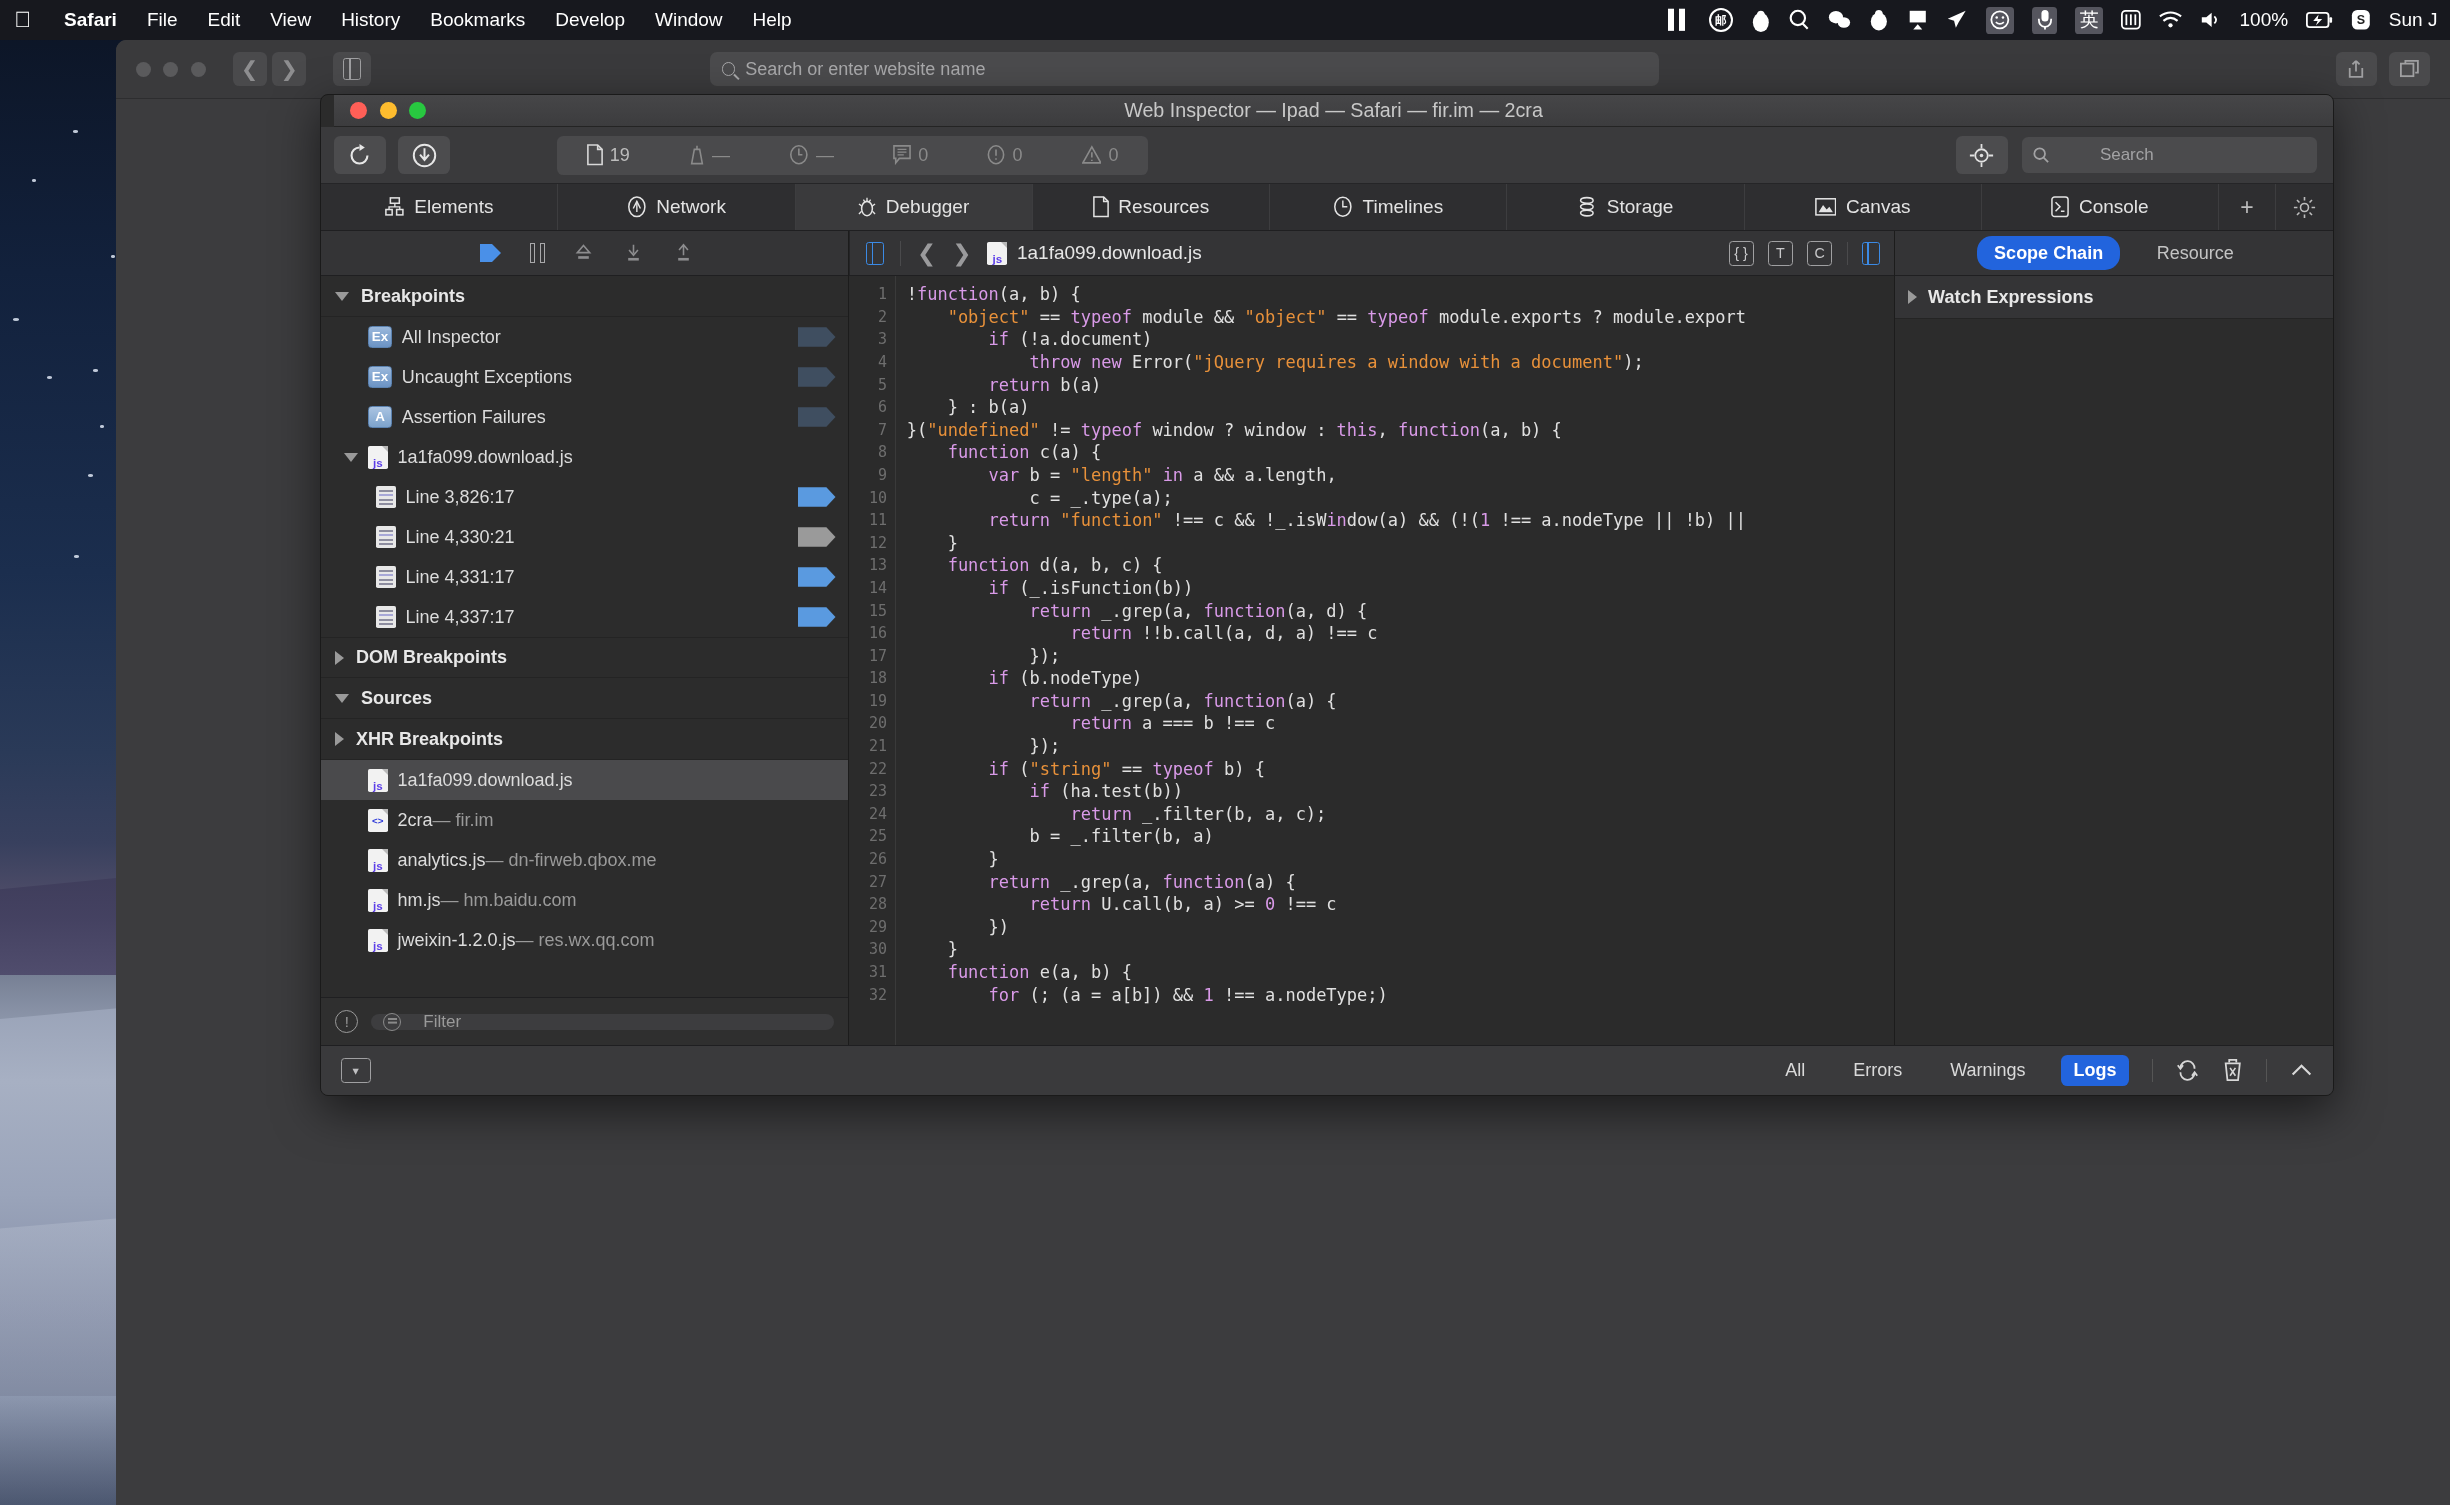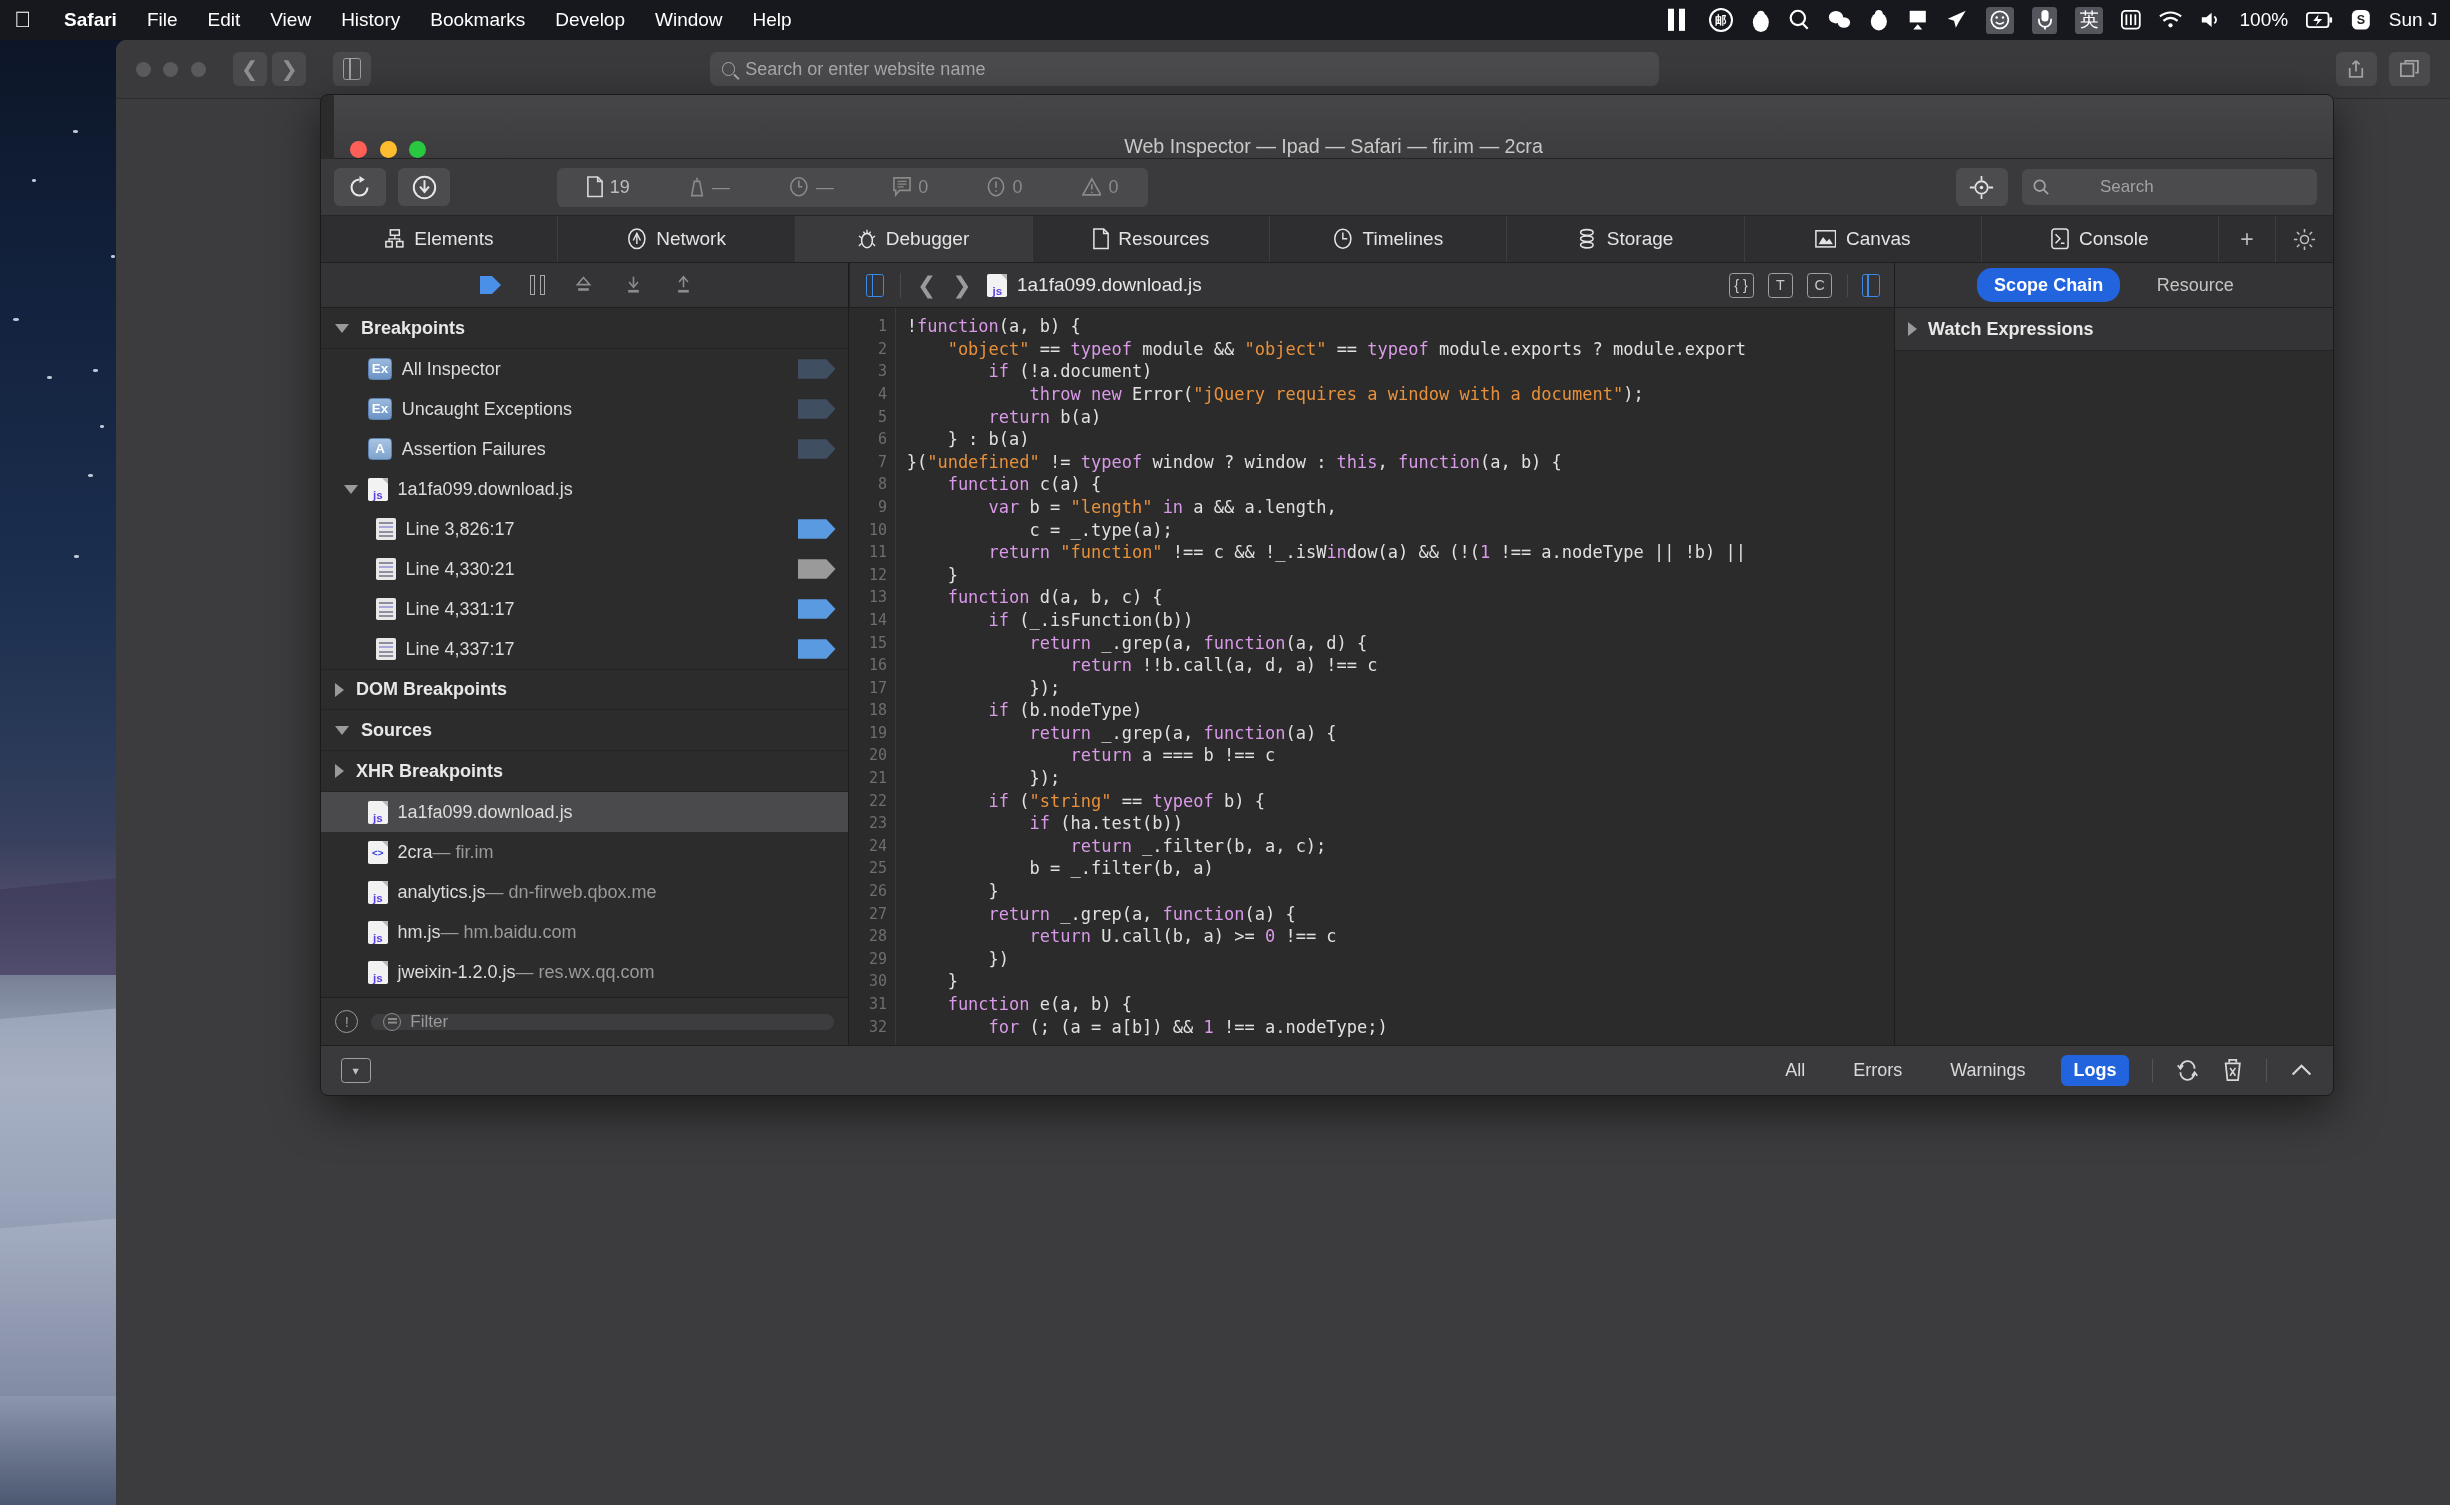--- a/index.html
+++ b/index.html
@@ -113,22 +113,22 @@
 
   
   #inspector {
     position: absolute; left: 320px; top: 94px; width: 2014px; height: 1002px;
     background: #2b2b2b; border: 0.9px solid #1a1a1a;
     border-radius: 8px; overflow: hidden;
     box-shadow: 0 14.3px 45px rgba(0,0,0,.55);
     display: flex; flex-direction: column;
   }
   #insp-titlebar {
-    height: 64px; background: linear-gradient(to bottom, #464648, #3c3c3e);
-    display: flex; align-items: flex-end; padding: 0 16px;
+    height: 32px; background: linear-gradient(to bottom, #464648, #3c3c3e);
+    display: flex; align-items: center; padding: 0 16px;
     border-bottom: 0.9px solid #242424; position: relative; flex: none; margin-left: 13px;
   }
   #insp-titlebar .traffic span { width: 17px; height: 17px; }
   .tl-red { background: #ff5f57 !important; }
   .tl-yellow { background: #febc2e !important; }
   .tl-green { background: #28c840 !important; }
   #insp-title {
     position: absolute; left: 0; right: 0; text-align: center;
     color: #c8c8c8; font-size: 19.7px; pointer-events: none;
   }
@@ -260,21 +260,21 @@
   .pill.off  { background: #3f4e60; }
   .pill.gray { background: #9a9a9a; }
   #filter-bar {
     height: 48px; background: #2f2f2f; border-top: 0.9px solid #1f1f21;
     display: flex; align-items: center; padding: 0 14.3px; gap: 12.5px; flex: none;
   }
   .warn-circ { width: 23px; height: 23px; border: 1.8px solid #9a9a9a; border-radius: 50%;
                color:#9a9a9a; font-size:15px; display:flex;align-items:center;justify-content:center; }
   #filter-input {
     flex: 1; height: 16px; background: #3d3d3f; border-radius: 16px;
-    display: flex; align-items: center; padding: 0 12.5px; gap: 9px;
+    display: flex; align-items: center; padding: 0 12.5px; gap: 22px;
     color: #9a9a9a; font-size: 17px;
   }
   .filt-ico { width:18px;height:18px;border:1.8px solid #8a8a8a;border-radius:50%;position:relative;}
   .filt-ico::after{content:"";position:absolute;left:3.6px;top:4.5px;width:9px;height:1.8px;background:#8a8a8a;
                    box-shadow:0 3.6px 0 #8a8a8a;}
 
   
   #code-area { flex: 1; display: flex; background: #2b2b2b; overflow: hidden; font-family: "DejaVu Sans Mono", monospace; }
   #gutter {
     width: 47px; flex: none; background: #2b2b2b; border-right: 0.9px solid #3a3a3a;

